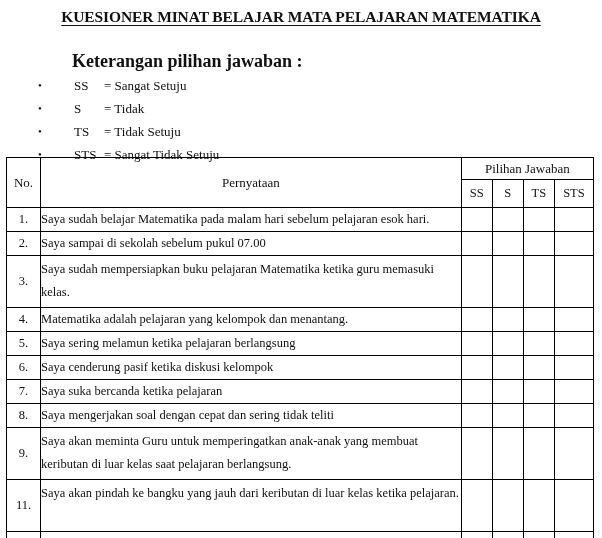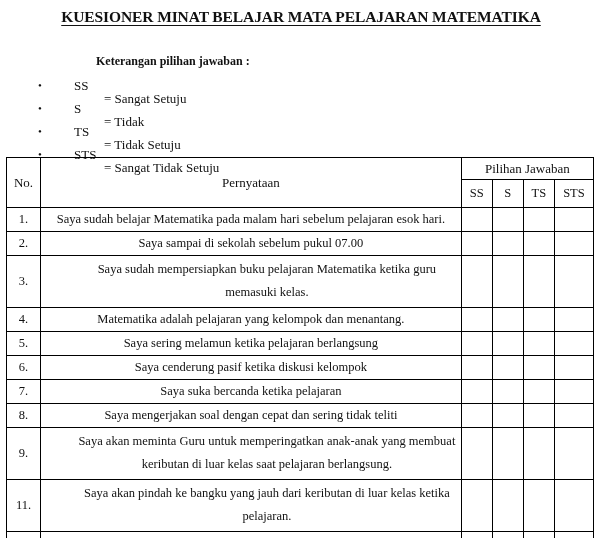--- a/index.html
+++ b/index.html
@@ -39,23 +39,23 @@
   }
 
   
   .legend {
     position: absolute;
     left: 0;
     top: 52px;
     width: 602px;
   }
   .legend-heading {
-    font-size: 12px;
+    font-size: 18px;
     font-weight: bold;
-    margin-left: 96px;
+    margin-left: 72px;
     line-height: 18px;
   }
   .legend-list {
     margin: 4px 0 0 0;
     padding: 0;
     list-style: none;
   }
   .legend-item {
     position: relative;
     height: 23px;
@@ -72,21 +72,21 @@
   .legend-abbr {
     position: absolute;
     left: 74px;
     top: 0;
     font-size: 13px;
     line-height: 23px;
   }
   .legend-def {
     position: absolute;
     left: 104px;
-    top: 13px;
+    top: 0;
     font-size: 13px;
     line-height: 23px;
     white-space: nowrap;
   }
 
   
   .q-table {
     position: absolute;
     left: 6px;
     top: 157px;
@@ -127,27 +127,27 @@
   }
 
   .cell-no {
     text-align: center;
     font-size: 12.5px;
   }
   .cell-stmt {
     font-size: 12.5px;
     padding: 2px 4px 2px 8px;
     line-height: 23px;
-    text-align: center;
+    text-align: left;
   }
   .row-1line td { height: 23px; }
   .row-2line td { height: 49px; }
   .row-2line .cell-no,
   .row-1line .cell-no { vertical-align: middle; }
-  .row-2line .cell-stmt { vertical-align: top; padding-top: 2px; padding-left: 32px; }
+  .row-2line .cell-stmt { vertical-align: top; padding-top: 2px; }
 
   .cell-opt { background: #ffffff; }
 </style>
 </head>
 <body>
 
 <div class="page">
 
   <div class="doc-title">KUESIONER MINAT BELAJAR MATA PELAJARAN MATEMATIKA</div>
 

